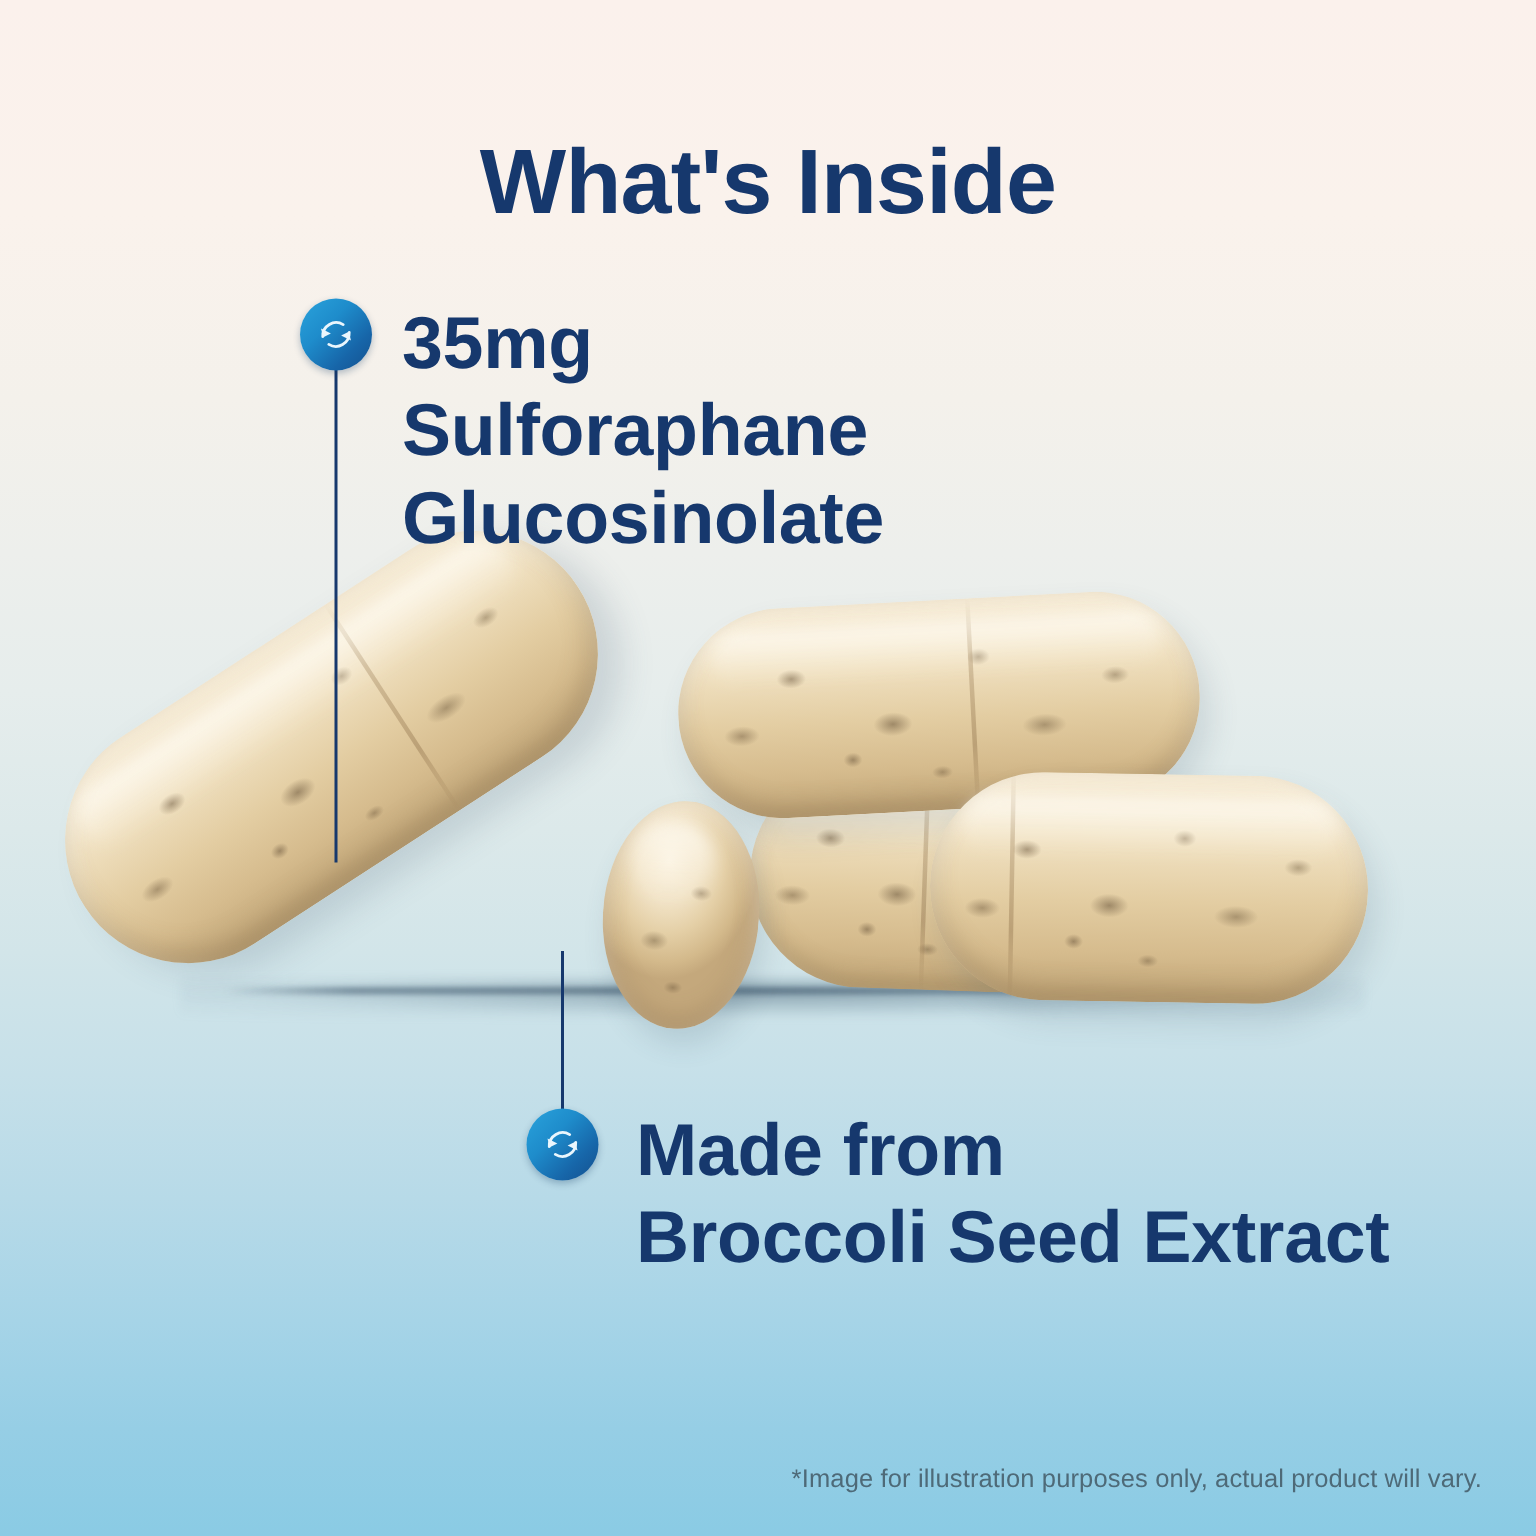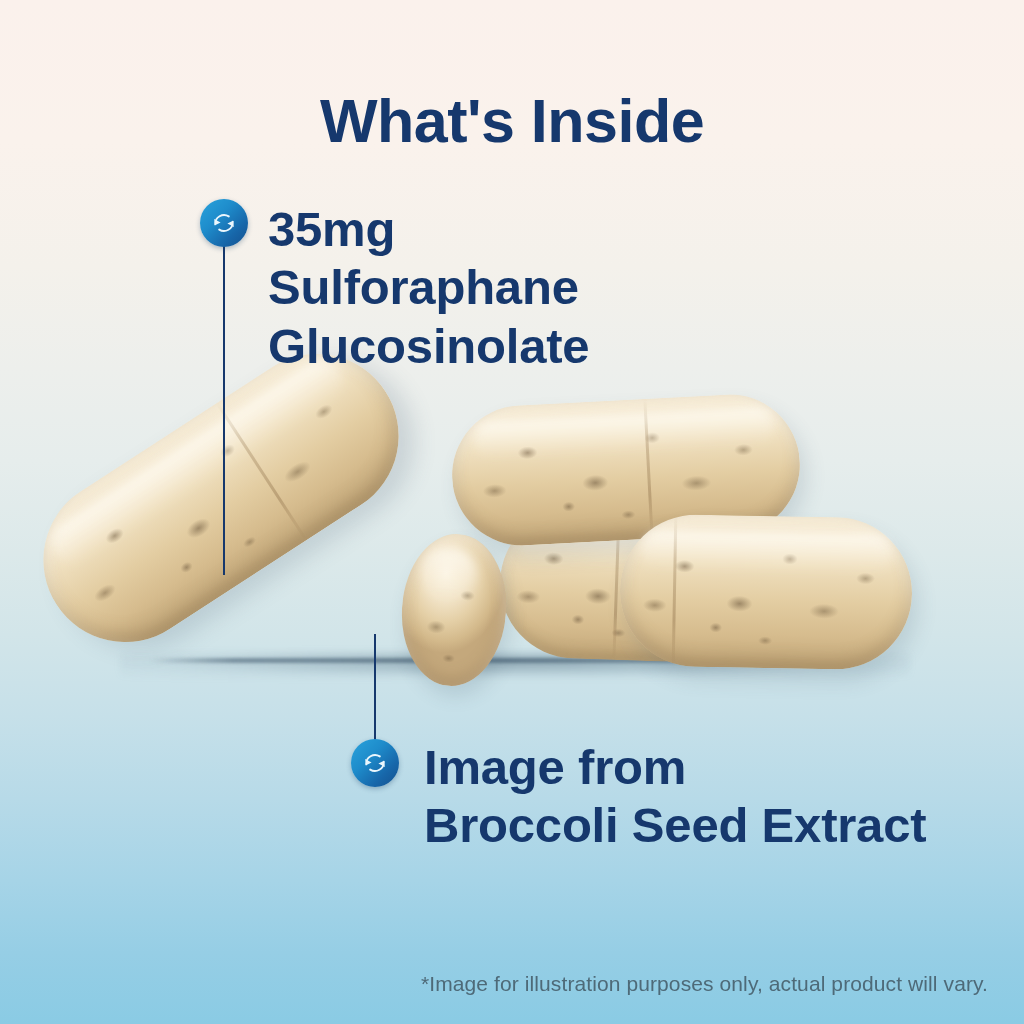--- a/index.html
+++ b/index.html
@@ -272,21 +272,21 @@
   .marker-2 { left: 351px; top: 739px; }
   .line-2   { left: 374px; top: 634px; height: 110px; }
   .text-2   { left: 424px; top: 738px; }
 
   
   .footnote {
     position: absolute;
     right: 36px;
     bottom: 28px;
     color: #4E6A78;
-    font-size: 21px;
+    font-size: 17px;
     font-weight: 400;
     letter-spacing: 0.1px;
   }
 </style>
 </head>
 <body>
 
 <div class="stage">
 
   <h1 class="page-title">What's Inside</h1>
@@ -321,18 +321,18 @@
   <div class="callout-marker marker-2">
     <svg width="30" height="30" viewBox="0 0 30 30" aria-hidden="true">
       <g fill="none" stroke="#EAF6FD" stroke-width="1.9" stroke-linecap="round">
         <path d="M6.2 16.4a8.9 8.9 0 0 1 13.6-8.0"></path>
         <path d="M23.8 13.6a8.9 8.9 0 0 1-13.6 8.0"></path>
       </g>
       <path d="M5.0 11.0 L6.5 16.9 L11.6 14.4 Z" fill="#EAF6FD"></path>
       <path d="M25.0 19.0 L23.5 13.1 L18.4 15.6 Z" fill="#EAF6FD"></path>
     </svg>
   </div>
-  <div class="callout-text text-2">Image from
+  <div class="callout-text text-2">Made from
 Broccoli Seed Extract</div>
 
   <div class="footnote">*Image for illustration purposes only, actual product will vary.</div>
 
 </div>
 
 </body></html>

